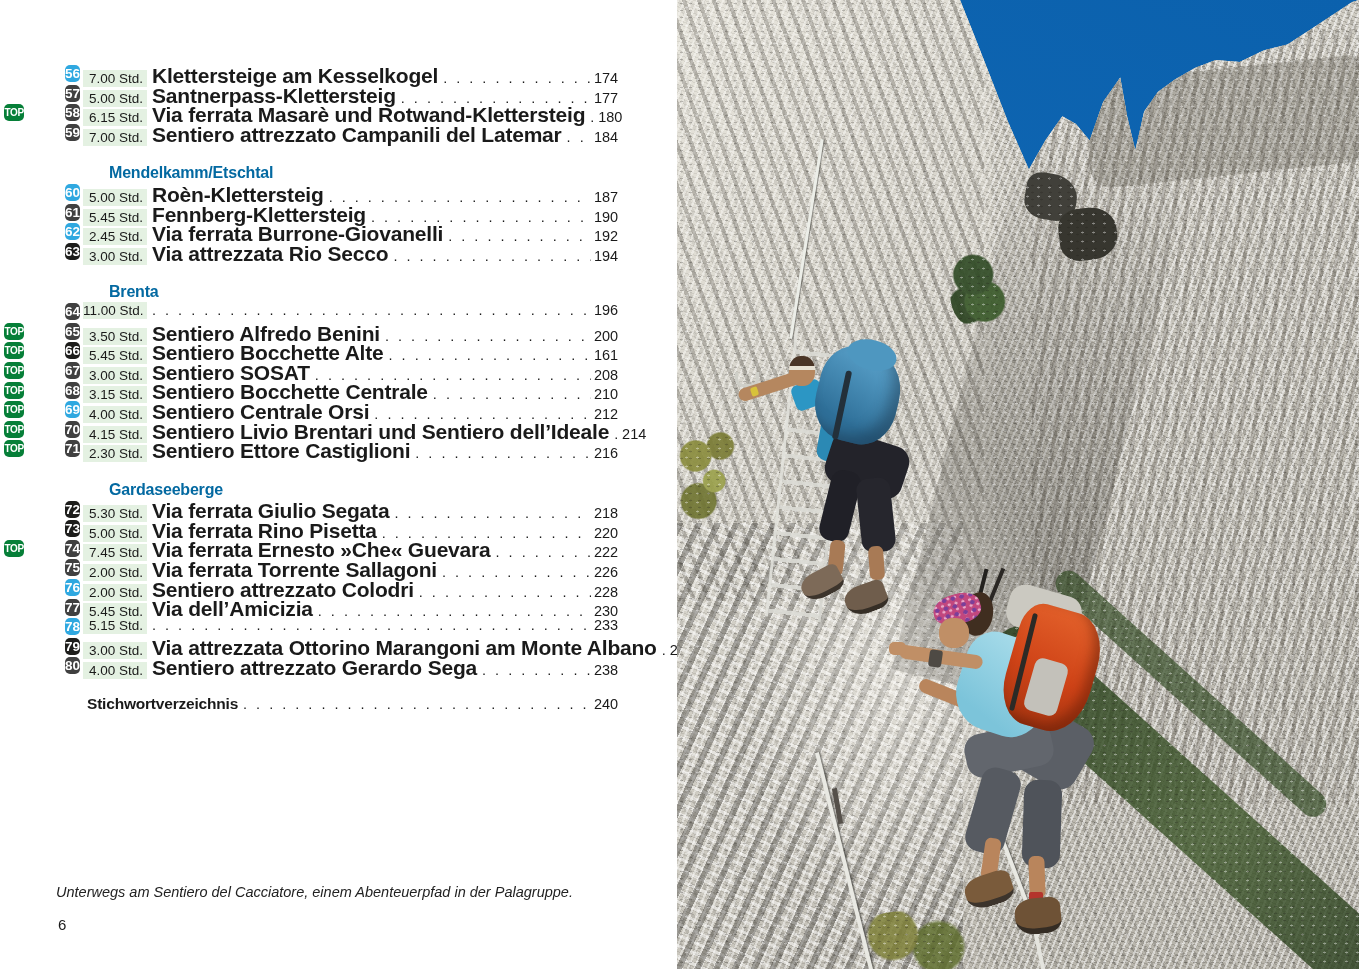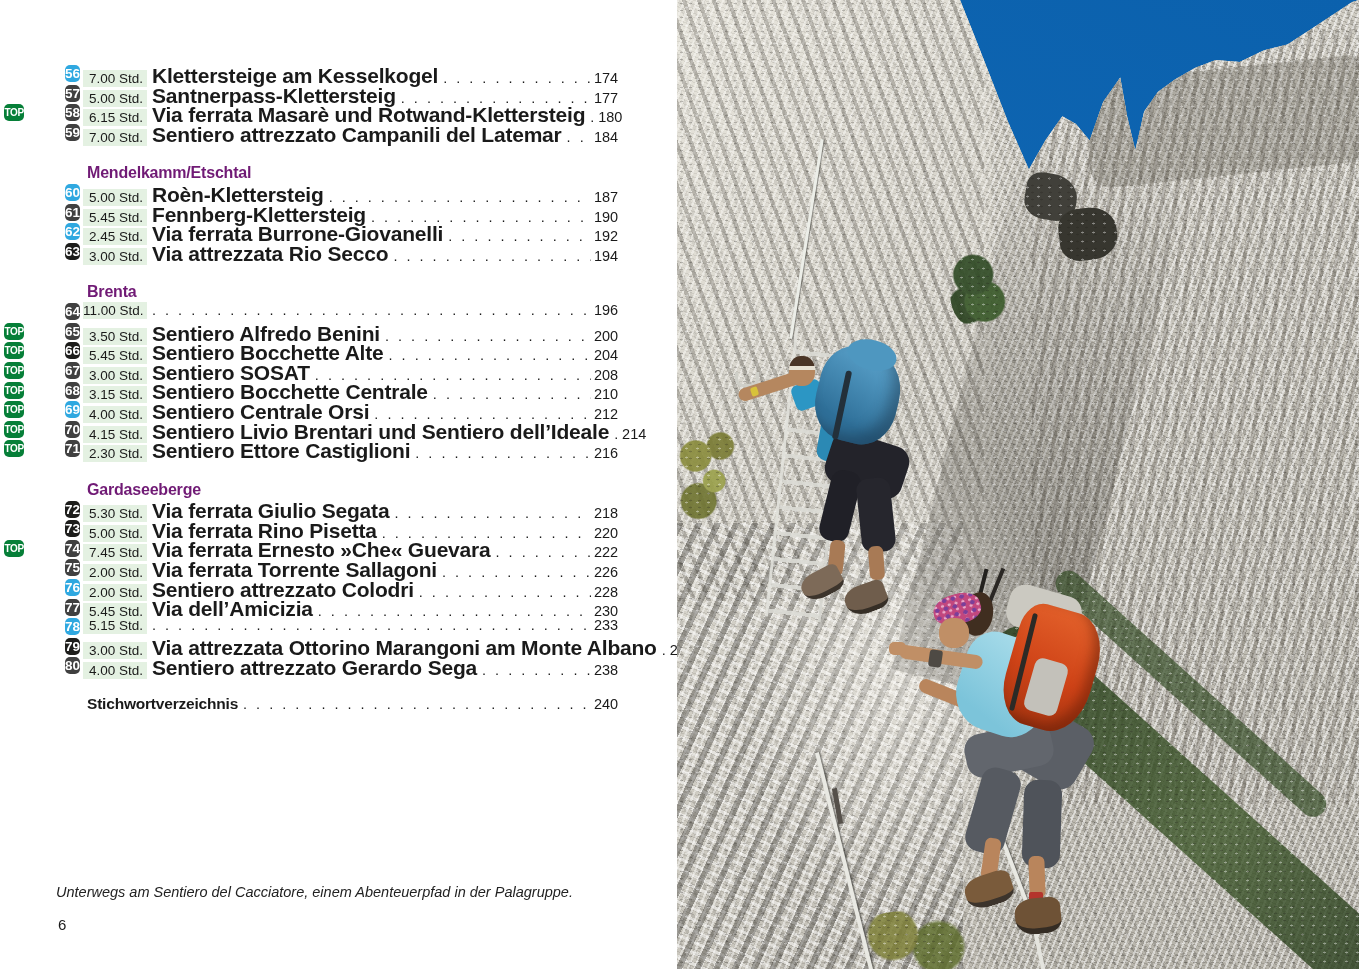--- a/index.html
+++ b/index.html
@@ -19,22 +19,22 @@
   .b-red{background:#404040;}
   .b-blue{background:#2fa8e0;}
   .b-black{background:#1d1d1b;}
   .time{flex:0 0 auto;width:64px;margin-left:3px;background:#e4f1e2;text-align:right;
     padding-right:4px;box-sizing:border-box;font-size:13.5px;line-height:17px;}
   .title{flex:0 0 auto;margin-left:5px;font-weight:700;font-size:21px;letter-spacing:-0.2px;}
   .leader{flex:1 1 auto;min-width:0;overflow:hidden;white-space:nowrap;padding:0 5px;
     font-size:14.5px;letter-spacing:1px;word-spacing:3px;}
   .leader::after{content:". . . . . . . . . . . . . . . . . . . . . . . . . . . . . . . . . . . . . . . . . . . . . . . . . . . . . . . . . . . . . . . . . . . . . .";}
   .pg{flex:0 0 auto;width:30px;text-align:center;font-size:14.5px;}
-  .sechead{height:19.6px;line-height:19.6px;margin:21px 0 0 54px;font-size:16px;font-weight:700;
-    color:#701a75;letter-spacing:-0.2px;}
+  .sechead{height:19.6px;line-height:19.6px;margin:21px 0 0 76px;font-size:16px;font-weight:700;
+    color:#0369a1;letter-spacing:-0.2px;}
   .indexrow{display:flex;align-items:baseline;height:19.6px;margin:19px 0 0 54px;white-space:nowrap;}
   .indexrow .title{margin-left:0;font-size:15.5px;}
   .caption{position:absolute;left:56px;top:884px;font-size:14.5px;font-style:italic;color:#222;text-align:right;}
   .pagenum{position:absolute;left:58px;top:916px;font-size:15px;}
   
   .photo{position:absolute;left:677px;top:0;width:682px;height:969px;overflow:hidden;
     background:linear-gradient(200deg,#0b61ad 0%,#1168b5 55%,#2a82c8 100%);}
   .photo *{position:absolute;}
   .rock-main{inset:0;
     clip-path:polygon(0 0,41.5% 0,43.5% 3.5%,46% 8%,48.5% 12.5%,51.6% 17.5%,54% 14.5%,56.5% 12%,58.5% 12.8%,60.5% 14.5%,62.5% 10.5%,65% 8%,66% 12%,67.2% 15.5%,68.5% 11.5%,70.5% 9.5%,73% 8.2%,76% 7%,79% 6.2%,82.5% 6.4%,86% 5.2%,89.5% 4.6%,93% 3%,96% 1.6%,99% 0.2%,100% 0,100% 100%,0 100%);
@@ -252,21 +252,21 @@
         <span class="pg">200</span>
       </div>
     <div class="row">
         <span class="bcol">
           <span class="tbadge">TOP</span>
           <span class="nbadge b-black">66</span>
         </span>
         <span class="time">5.45 Std.</span>
         <span class="title">Sentiero Bocchette Alte</span>
         <span class="leader"></span>
-        <span class="pg">204</span>
+        <span class="pg">161</span>
       </div>
     <div class="row">
         <span class="bcol">
           <span class="tbadge">TOP</span>
           <span class="nbadge b-red">67</span>
         </span>
         <span class="time">3.00 Std.</span>
         <span class="title">Sentiero SOSAT</span>
         <span class="leader"></span>
         <span class="pg">208</span>

